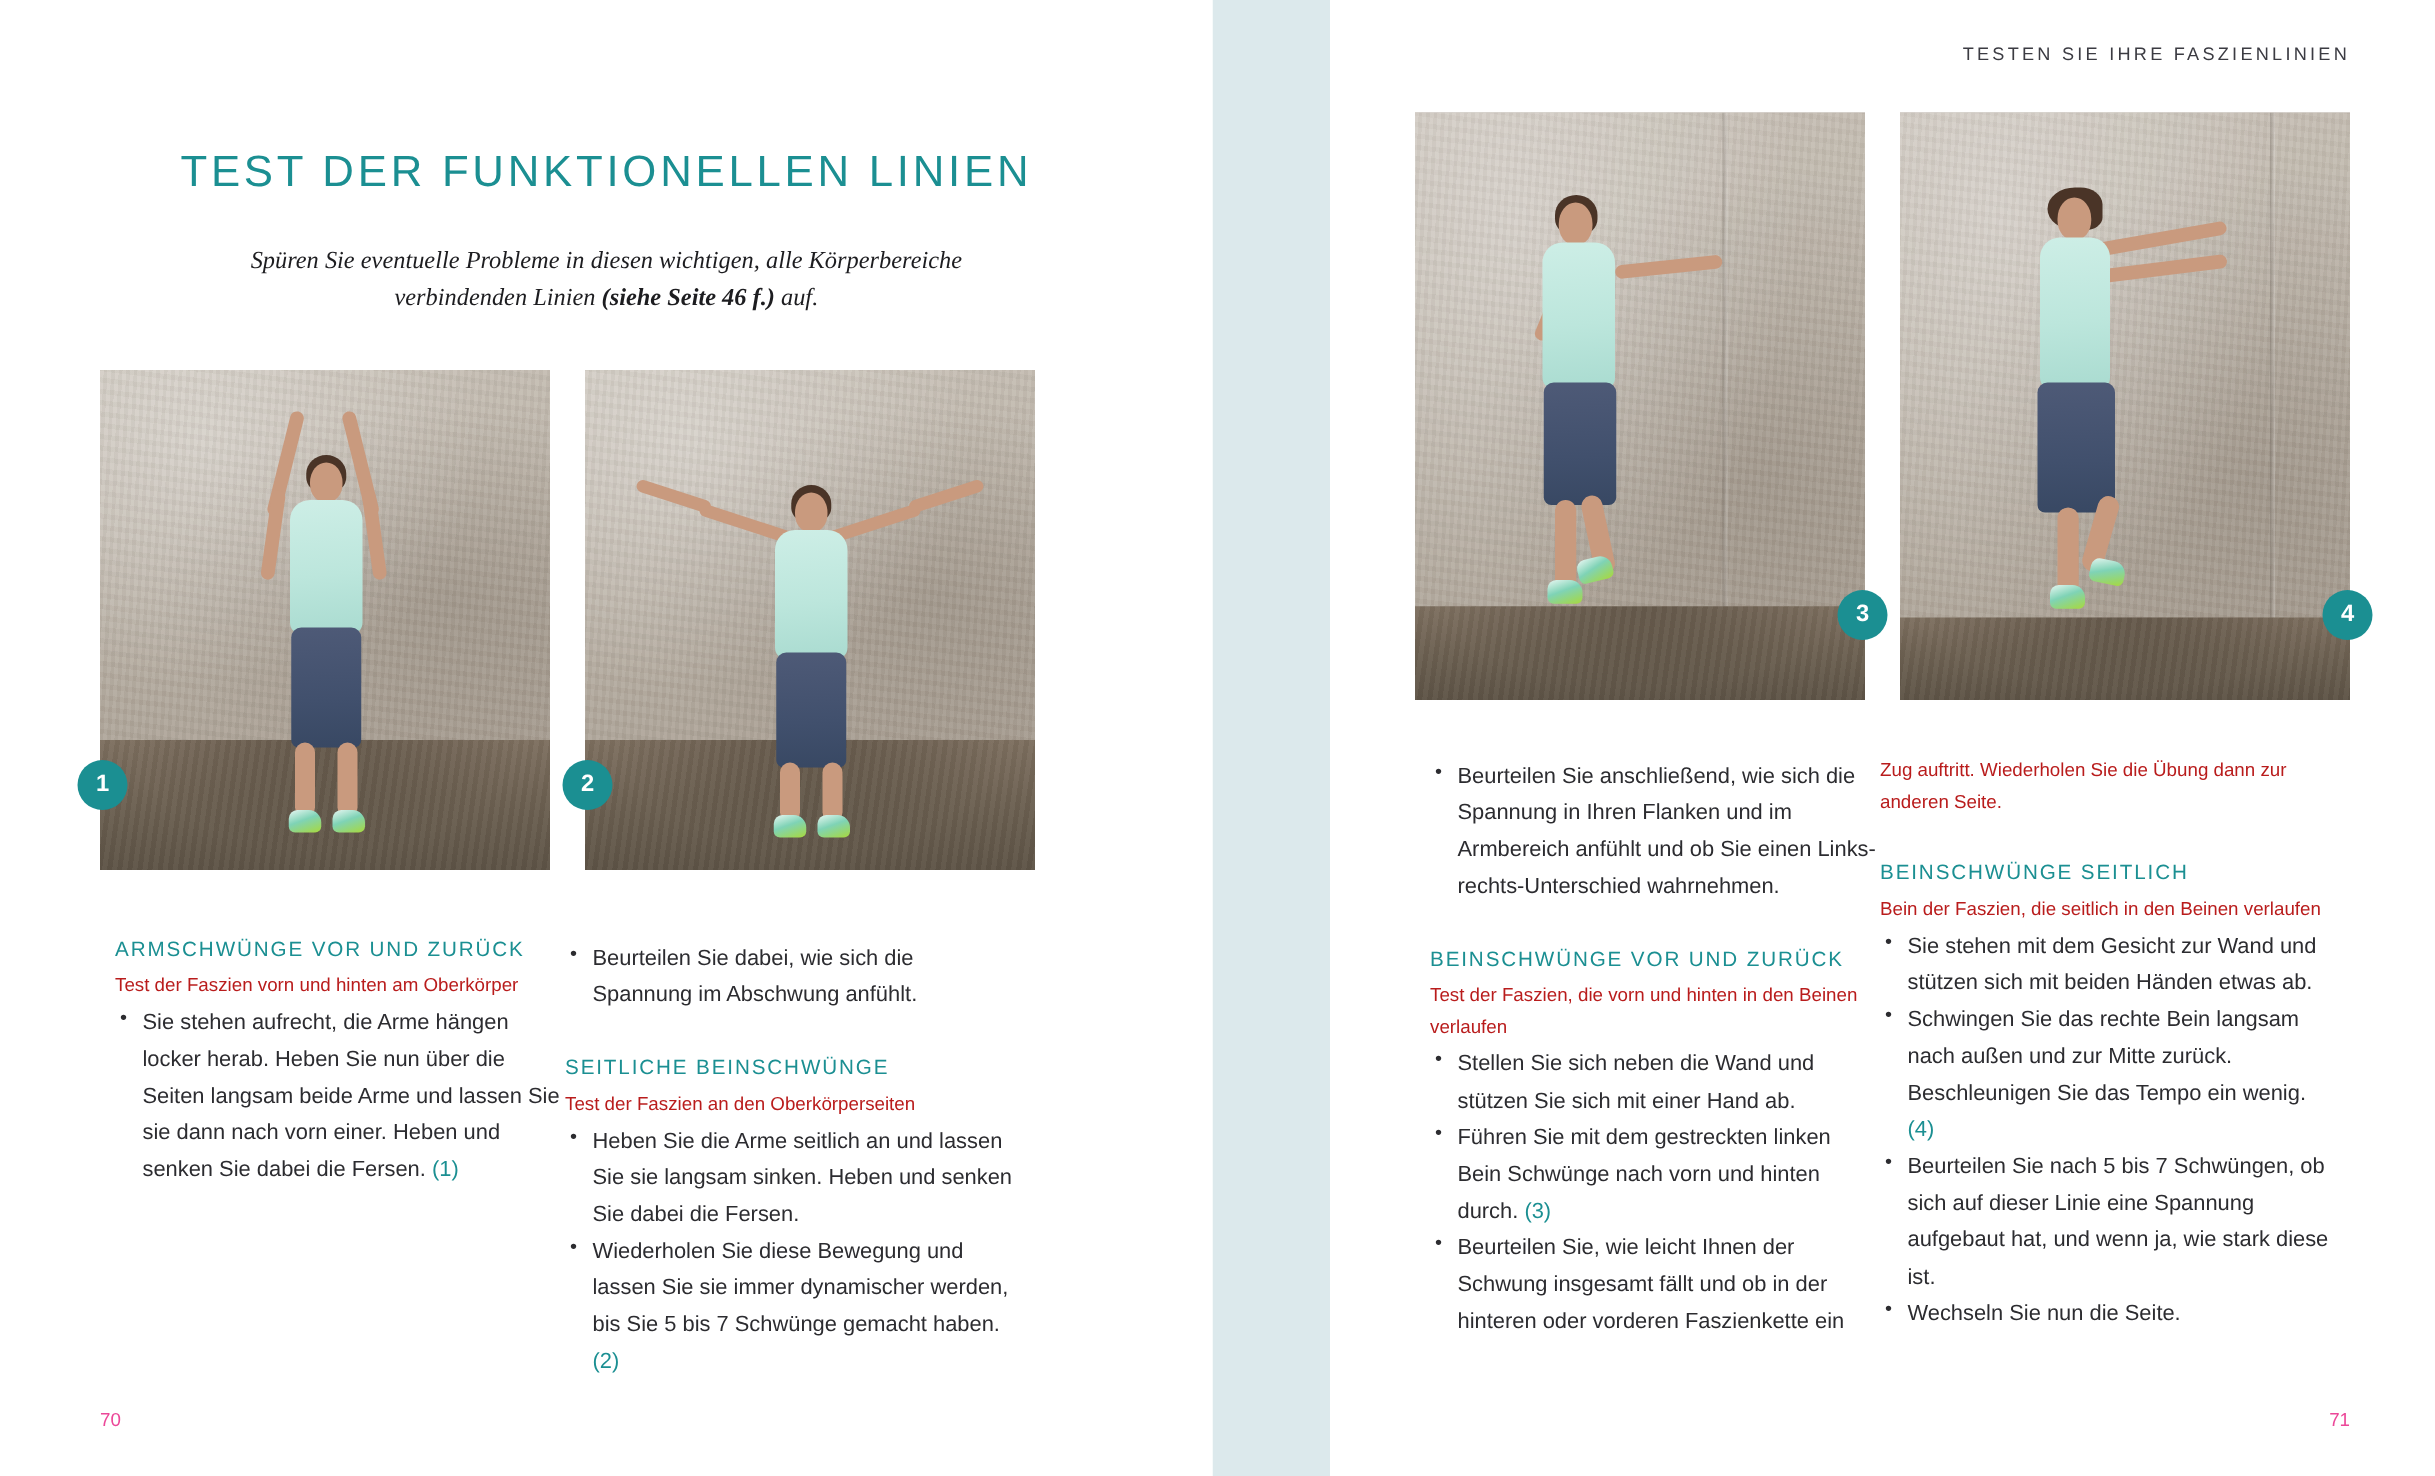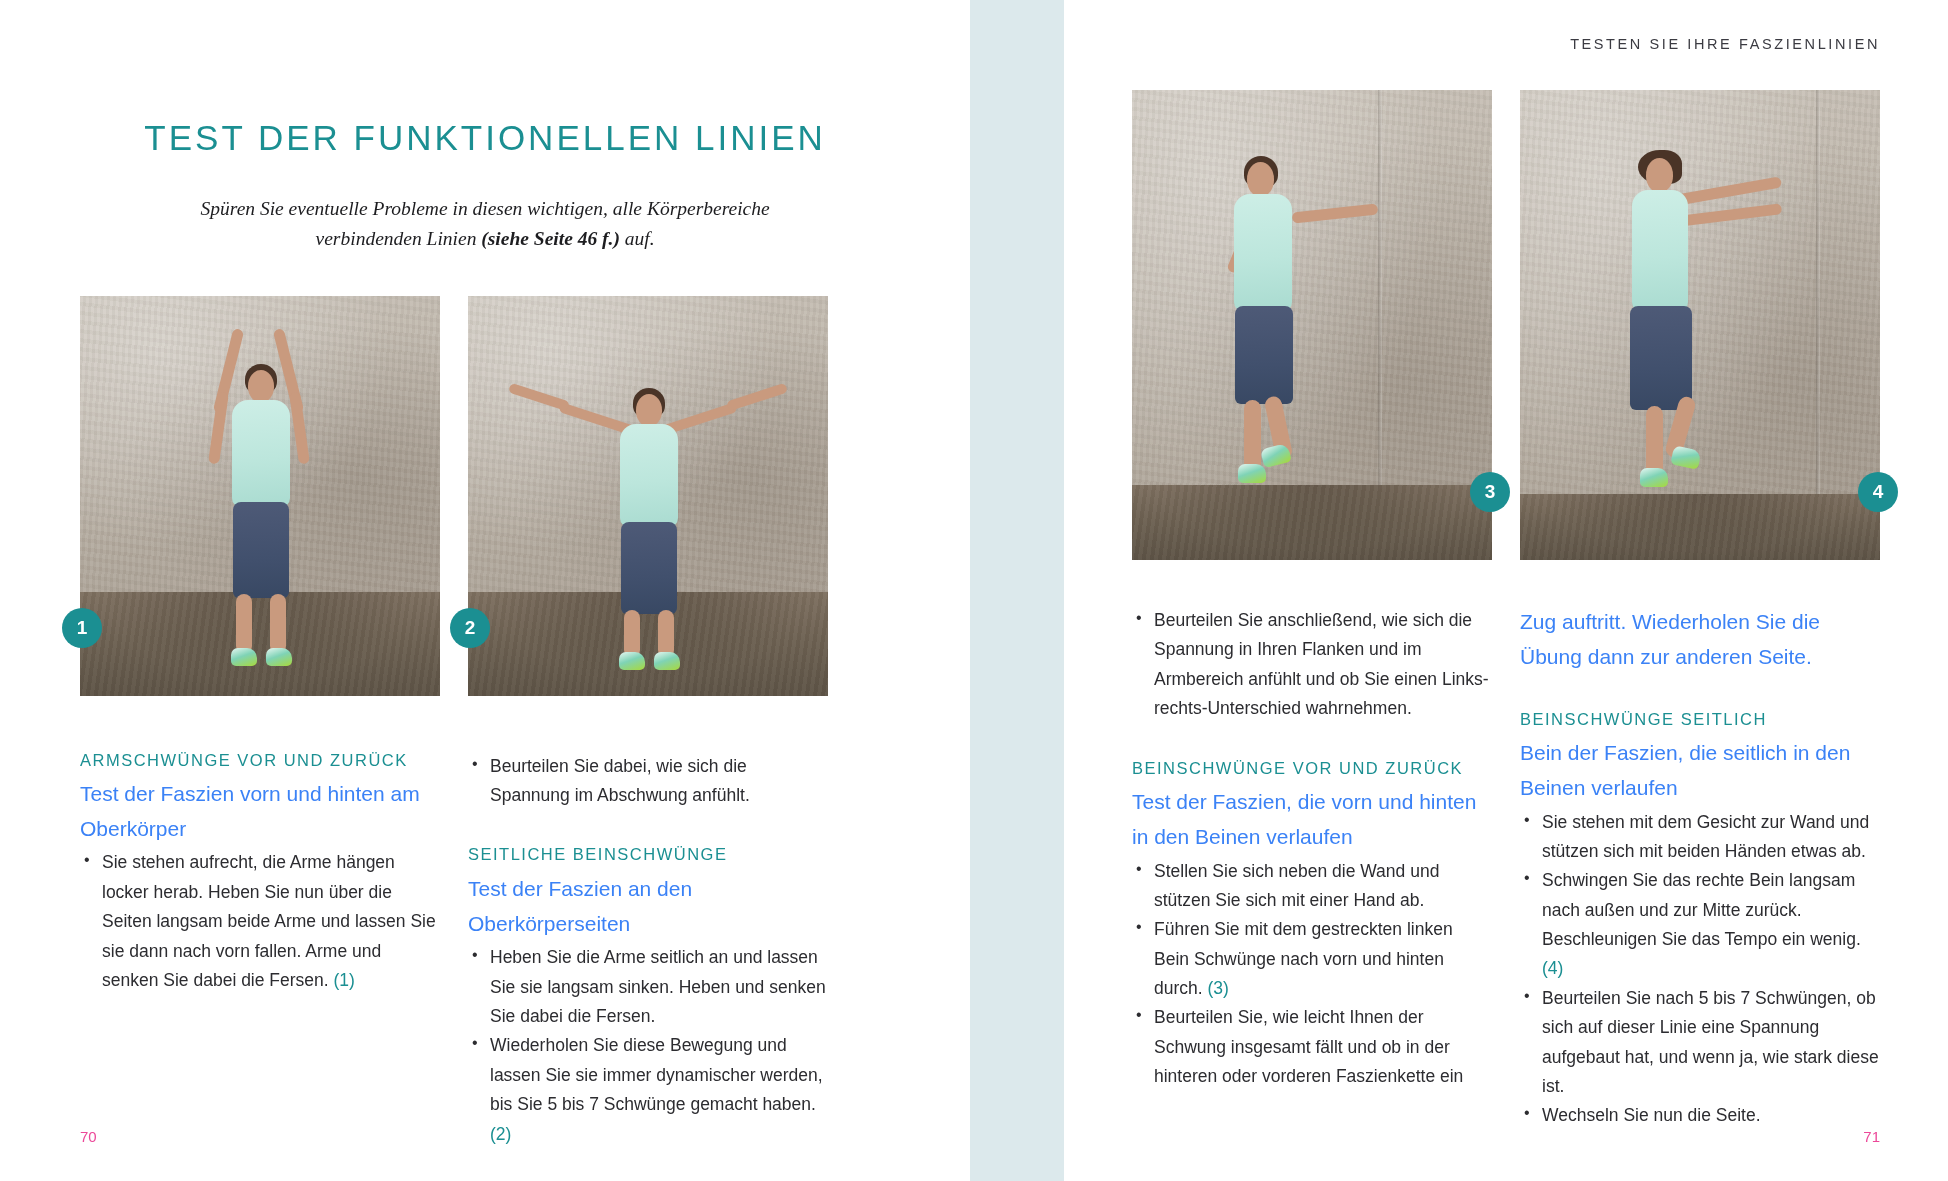--- a/index.html
+++ b/index.html
@@ -180,41 +180,41 @@
     align-items: center;
     justify-content: center;
     z-index: 5;
   }
   .badge-bl { left: -18px; bottom: 48px; }
   .badge-br { right: -18px; bottom: 48px; }
 
   
   .cols {
     display: flex;
-    gap: 28px;
+    margin-left: 12px;
   }
   .cols-left  { padding: 54px 80px 0 80px; }
   .cols-right { padding: 44px 68px 0 68px; }
 
   .col { width: 360px; }
 
   .sec-head {
     font-size: 16.5px;
     letter-spacing: 1.5px;
     color: #1b8f92;
     font-weight: 400;
     margin-bottom: 5px;
     line-height: 1.3;
   }
   .sec-head.spaced { margin-top: 34px; }
 
   .lead {
-    font-size: 21px;
+    font-size: 15px;
     line-height: 1.68;
-    color: #3b82f6;
+    color: #b91c1c;
     font-weight: 300;
   }
 
   ul.bullets {
     list-style: none;
     margin-top: 2px;
   }
   ul.bullets li {
     position: relative;
     padding-left: 22px;
@@ -307,21 +307,21 @@
         <div class="step-badge badge-bl">2</div>
       </figure>
     </div>
 
     <div class="cols cols-left">
 
       <div class="col">
         <h2 class="sec-head">ARMSCHWÜNGE VOR UND ZURÜCK</h2>
         <p class="lead">Test der Faszien vorn und hinten am Oberkörper</p>
         <ul class="bullets">
-          <li><span>Sie stehen aufrecht, die Arme hängen locker herab. Heben Sie nun über die Seiten langsam beide Arme und lassen Sie sie dann nach vorn fallen. Arme und senken Sie dabei die Fersen. </span><span class="ref">(1)</span></li>
+          <li><span>Sie stehen aufrecht, die Arme hängen locker herab. Heben Sie nun über die Seiten langsam beide Arme und lassen Sie sie dann nach vorn einer. Heben und senken Sie dabei die Fersen. </span><span class="ref">(1)</span></li>
         </ul>
       </div>
 
       <div class="col">
         <ul class="bullets cont-top">
           <li><span>Beurteilen Sie dabei, wie sich die Spannung im Abschwung anfühlt.</span></li>
         </ul>
         <h2 class="sec-head spaced">SEITLICHE BEINSCHWÜNGE</h2>
         <p class="lead">Test der Faszien an den Oberkörperseiten</p>
         <ul class="bullets">

